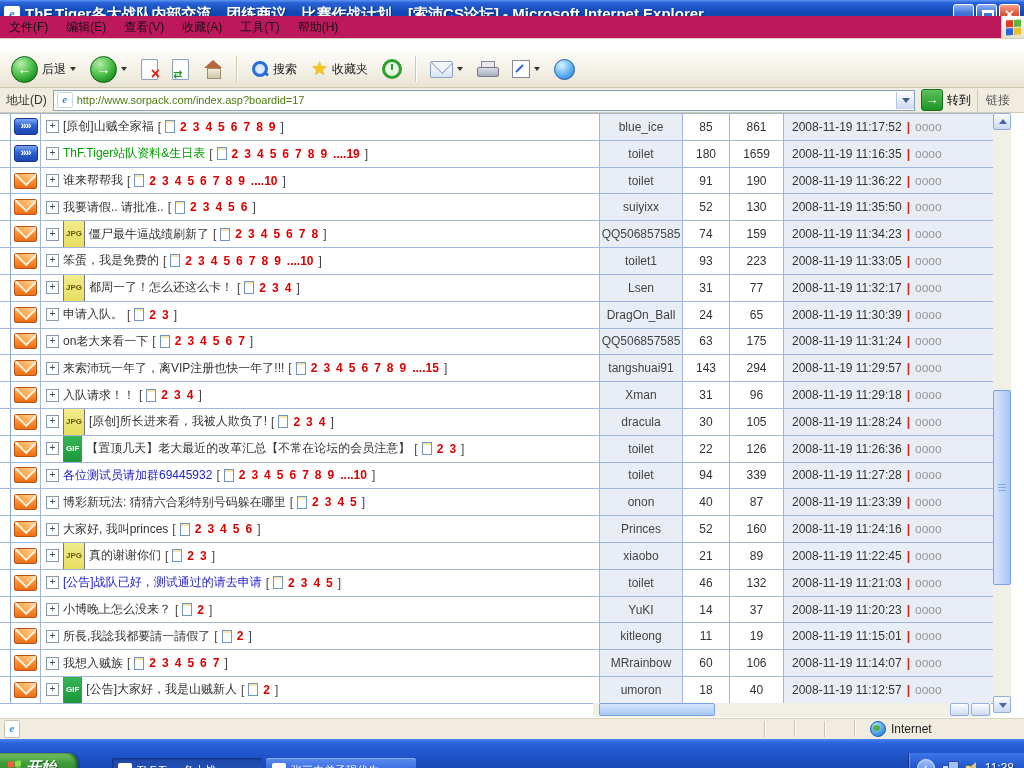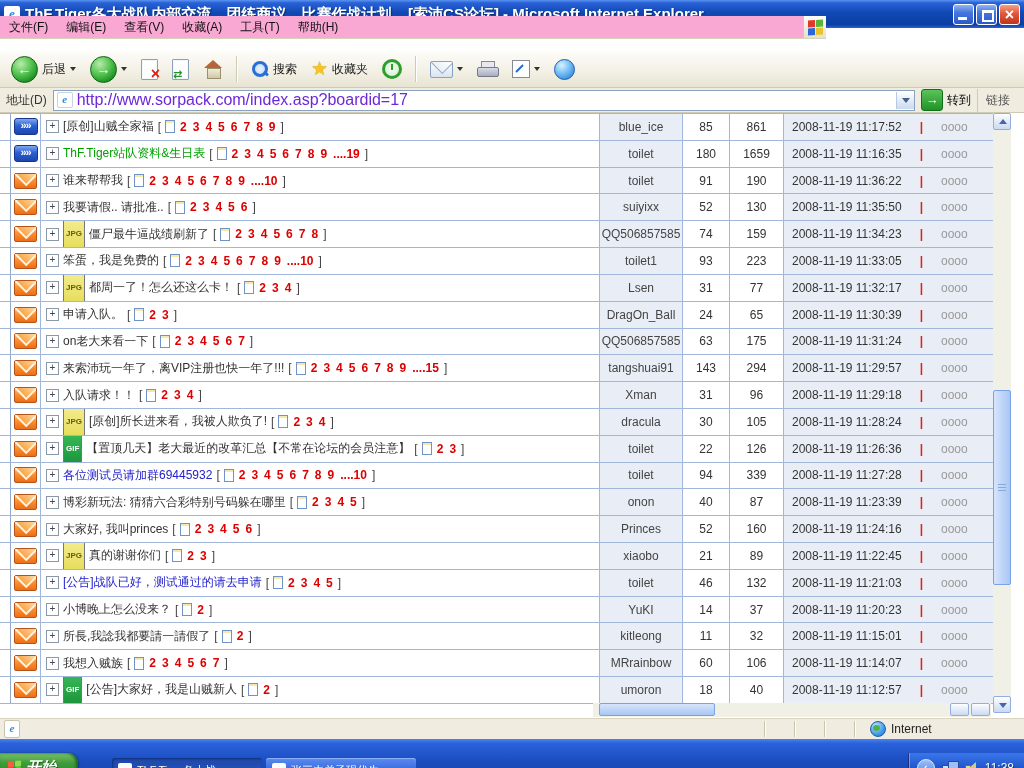--- a/index.html
+++ b/index.html
@@ -21,21 +21,21 @@
   .wbtn.close{background:linear-gradient(180deg,#f2a088 0%,#e4573a 45%,#c23418 100%);}
   .wbtn::before{position:absolute;left:0;top:0;width:100%;height:100%;color:#fff;
     font-weight:bold;text-align:center;}
   .wbtn.min::before{content:"";}
   .wbtn.min::after{content:"";position:absolute;left:4px;bottom:4px;width:9px;height:3px;background:#fff;}
   .wbtn.restore::before{content:"";}
   .wbtn.restore::after{content:"";position:absolute;left:5px;top:5px;width:8px;height:7px;
     border:2px solid #fff;border-top-width:3px;}
   .wbtn.close::before{content:"×";font-size:16px;line-height:19px;}
   
-  .menubar{position:absolute;left:0;top:16px;width:826px;height:23px;background:#f9a8d4;
+  .menubar{position:absolute;left:0;top:16px;width:1024px;height:23px;background:#be185d;
     border-bottom:1px solid #d6d2bc;display:flex;align-items:center;box-sizing:border-box;}
   .menubar .mitem{padding:0 9px;color:#111;}
   .menubar .spacer{flex:1;}
   .flagbox{width:22px;height:22px;background:linear-gradient(180deg,#fdfdfa,#e4e0cc);
     border-left:1px solid #cfcab2;display:flex;align-items:center;justify-content:center;}
   .winflag{display:grid;grid-template-columns:7px 7px;grid-template-rows:7px 7px;gap:1px;transform:skewY(-4deg);}
   .winflag i{display:block;}
   .winflag i:nth-child(1){background:#e23a2a;}.winflag i:nth-child(2){background:#5bb53a;}
   .winflag i:nth-child(3){background:#2a66d8;}.winflag i:nth-child(4){background:#e8c32a;}
   
@@ -82,42 +82,42 @@
     transform:rotate(-45deg);transform-origin:left;}
   .msnico{width:19px;height:19px;border-radius:50%;
     background:radial-gradient(circle at 35% 28%,#d8f2ff 0%,#6ab8f2 50%,#1f6fd0 100%);
     border:1px solid #1a5cb0;}
   
   .addrbar{position:absolute;left:0;top:88px;width:1024px;height:25px;background:#f0ede0;
     border-bottom:1px solid #cfcab2;display:flex;align-items:center;padding:0 4px;box-sizing:border-box;}
   .addrlabel{color:#333;margin:0 6px 0 2px;}
   .addrinput{flex:1;height:19px;background:#fff;border:1px solid #8aa2c0;display:flex;
     align-items:center;padding-left:3px;}
-  .addrinput .url{flex:1;color:#6d28d9;font-size:16px;margin-left:4px;white-space:nowrap;overflow:hidden;}
+  .addrinput .url{flex:1;color:#4d7c0f;font-size:11px;margin-left:4px;white-space:nowrap;overflow:hidden;}
   .ddbtn{width:17px;height:17px;background:linear-gradient(180deg,#fdfefe,#cbd9f2);
     border-left:1px solid #b8c8e0;display:flex;align-items:center;justify-content:center;}
   .ddbtn::after{content:"";width:0;height:0;border-left:4px solid transparent;
     border-right:4px solid transparent;border-top:5px solid #44618c;}
   .gobtn{display:flex;align-items:center;gap:4px;margin:0 6px;}
   .goicon{width:20px;height:20px;border-radius:3px;background:linear-gradient(180deg,#5cc25c,#1f9426);
     border:1px solid #137018;color:#fff;font-weight:bold;text-align:center;line-height:19px;font-size:13px;}
   .linkszone{border-left:1px solid #cfcab2;padding:3px 10px 3px 8px;color:#555;}
   
   .content{position:absolute;left:0;top:113px;width:1024px;height:604px;background:#fff;overflow:hidden;}
   .rows{position:absolute;left:0;top:0;width:1000px;height:590px;display:flex;flex-direction:column;
     border-top:1px solid #a0b6da;}
   .row{flex:1;display:flex;align-items:stretch;border-bottom:1px solid #a0b6da;overflow:hidden;}
   .cell{display:flex;align-items:center;box-sizing:border-box;border-right:1px solid #a0b6da;}
   .c-edge{width:11px;border-right:1px solid #8fa8cc;}
   .c-icon{width:30px;justify-content:center;}
   .c-title{flex:1;padding-left:5px;gap:4px;white-space:nowrap;overflow:hidden;}
   .c-author{width:83px;justify-content:center;background:#e9eef6;color:#444;}
   .c-replies{width:47px;justify-content:center;color:#333;}
   .c-views{width:54px;justify-content:center;color:#333;}
-  .c-date{width:216px;padding-left:8px;background:#e9eef6;border-right:none;gap:18px;}
+  .c-date{width:216px;padding-left:8px;background:#e9eef6;border-right:none;gap:5px;}
   .env{width:21px;height:14px;border-radius:2px;position:relative;overflow:hidden;
     background:linear-gradient(180deg,#ffcf8e 0%,#fb9436 40%,#ef6d14 100%);border:1px solid #b5541a;}
   .env::before{content:"";position:absolute;left:1px;top:-9px;width:15px;height:13px;
     transform:rotate(45deg);border:2px solid #fff3e2;background:linear-gradient(180deg,#ffd9a4,#fba548);}
   .hot{width:22px;height:15px;border-radius:3px;color:#fff;font-weight:bold;font-size:11px;
     text-align:center;line-height:13px;border:1px solid #16348c;
     background:linear-gradient(180deg,#7fa8f2 0%,#2b5fd0 45%,#1a46b0 100%);}
   .hot::before{content:"»»";letter-spacing:-1px;}
   .plus{width:11px;height:11px;border:1px solid #8a98a8;background:#fff;color:#445;
     font-size:10px;line-height:9px;text-align:center;flex:none;}
@@ -852,21 +852,21 @@
             <span class="ttl t-dark">所長,我諗我都要請一請假了</span>
             <span class="bk">[</span>
             <span class="pgico"></span>
             <span class="pg">2</span>
             <span class="bk">]</span>
           </span>
           <span class="cell c-author">
             <span>kitleong</span>
           </span>
           <span class="cell c-replies">11</span>
-          <span class="cell c-views">32</span>
+          <span class="cell c-views">19</span>
           <span class="cell c-date">
             <span class="datetxt">2008-11-19 11:15:01</span>
             <span class="redsep">|</span>
             <span class="tail">oooo</span>
           </span>
         </div>
         <div class="row">
           <span class="cell c-edge"></span>
           <span class="cell c-icon">
             <span class="env"></span>

